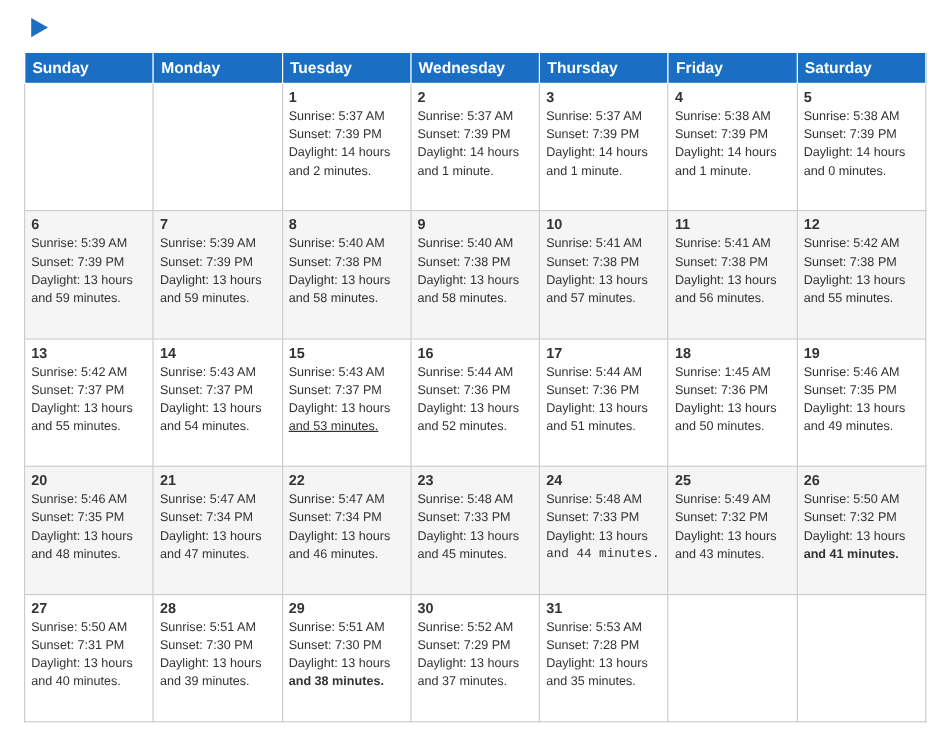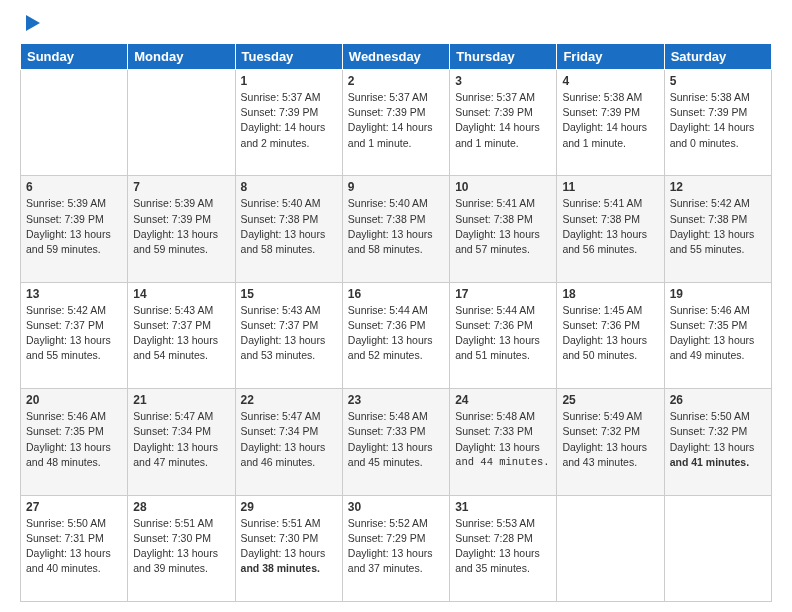--- a/index.html
+++ b/index.html
@@ -252,21 +252,21 @@
               <span style="display: block;">Daylight: 13 hours</span>
               <span style="display: block;">and 54 minutes.</span>
             </div>
           </td>
           <td>
             <span class="day-number">15</span>
             <div class="day-info">
               <span style="display: block;">Sunrise: 5:43 AM</span>
               <span style="display: block;">Sunset: 7:37 PM</span>
               <span style="display: block;">Daylight: 13 hours</span>
-              <span style="display: block;">and 53 minutes.</span>
+              <span style="display: block; text-decoration: underline;">and 53 minutes.</span>
             </div>
           </td>
           <td>
             <span class="day-number">16</span>
             <div class="day-info">
               <span style="display: block;">Sunrise: 5:44 AM</span>
               <span style="display: block;">Sunset: 7:36 PM</span>
               <span style="display: block;">Daylight: 13 hours</span>
               <span style="display: block;">and 52 minutes.</span>
             </div>

